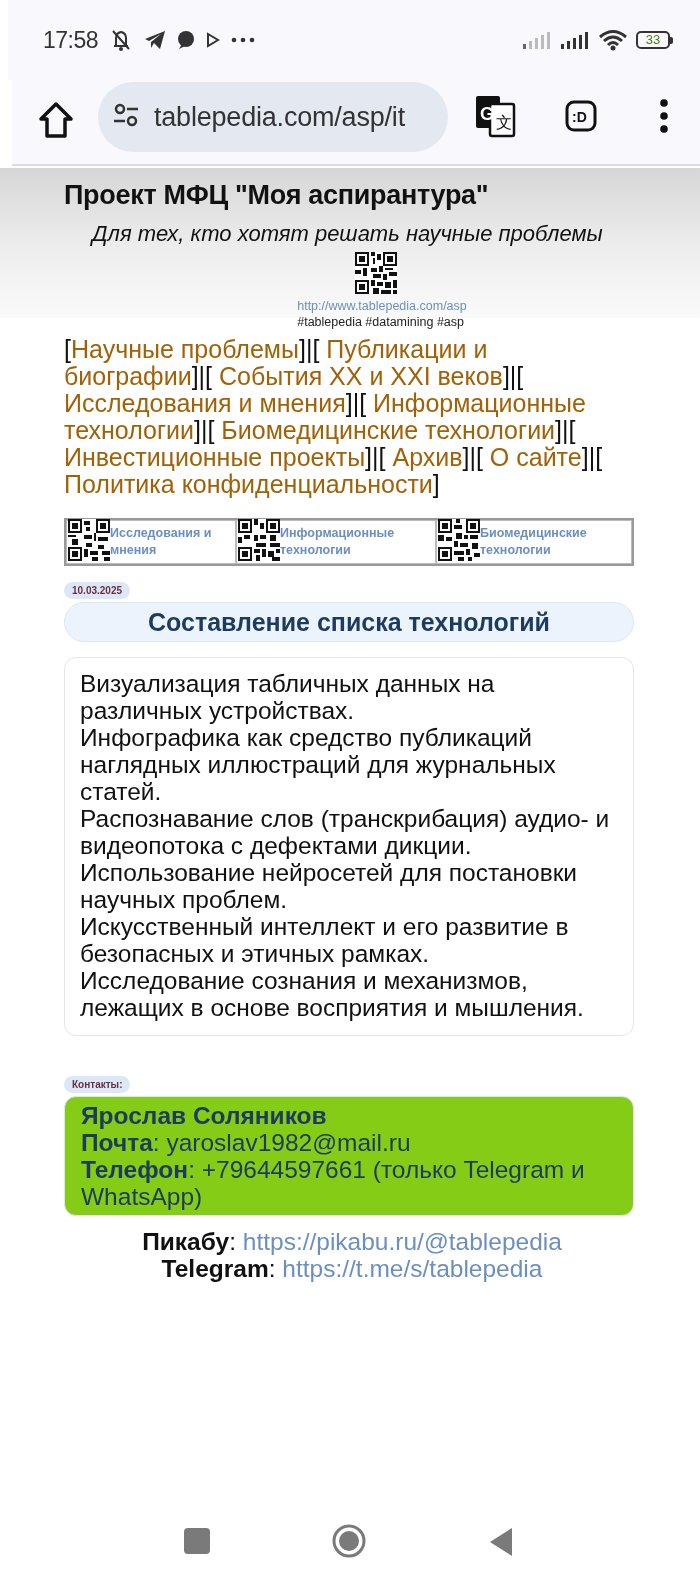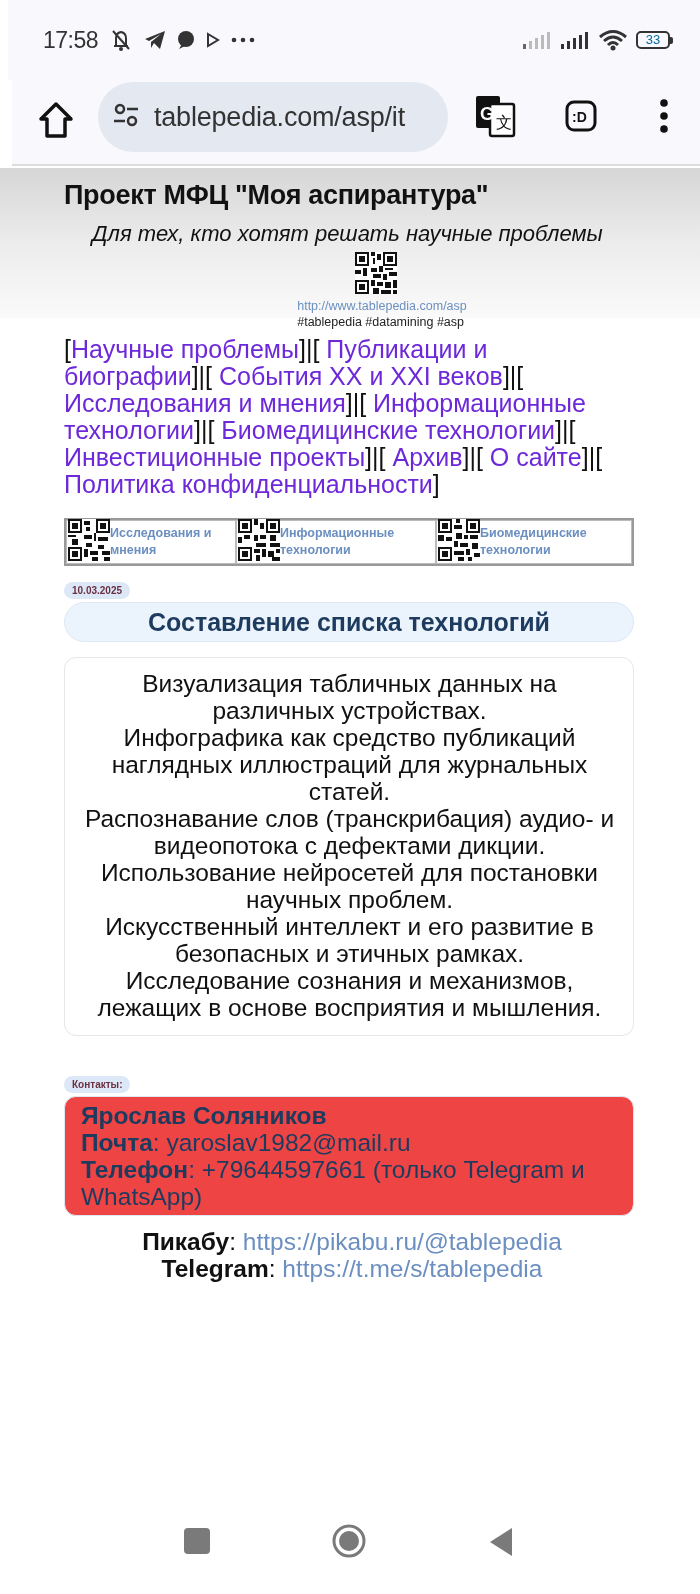--- a/index.html
+++ b/index.html
@@ -16,21 +16,21 @@
     background: #f8f8fd;
     display: flex; align-items: center; justify-content: space-between;
     padding: 0 38px 0 35px;
   }
   .sb-left { display: flex; align-items: center; gap: 10px; font-size: 22px; color: #333; }
   .sb-time { font-size: 23px; letter-spacing: -0.5px; }
   .sb-icon { display: inline-flex; align-items: center; justify-content: center; }
   .sb-right { display: flex; align-items: center; gap: 8px; }
   .battery {
     width: 34px; height: 18px; border: 2px solid #333; border-radius: 5px;
-    font-size: 13px; line-height: 14px; text-align: center; color: #0369a1; position: relative;
+    font-size: 13px; line-height: 14px; text-align: center; color: #4d7c0f; position: relative;
   }
   .battery::after {
     content: ""; position: absolute; right: -5px; top: 4px; width: 3px; height: 7px;
     background: #333; border-radius: 0 2px 2px 0;
   }
   
   .toolbar {
     position: absolute; left: 12px; top: 80px; width: 700px; height: 86px;
     background: #f8f8fd;
     border-bottom: 2px solid #dcdcdc;
@@ -60,21 +60,21 @@
   .site-meta { display: flex; align-items: center; margin-top: 5px; flex-direction: column; }
   .qr-small { width: 42px; height: 42px; margin-right: 13px; }
   .meta-lines { font-size: 12.5px; line-height: 16px; }
   .meta-url { color: #6b8fc0; text-decoration: none; display: block; }
   .meta-tags { color: #222; }
 
   .nav {
     margin: 18px 0 0 64px; width: 570px;
     font-size: 25px; line-height: 27px; color: #111;
   }
-  .nav a { color: #6d28d9; text-decoration: none; }
+  .nav a { color: #a16207; text-decoration: none; }
   .nav .sep { color: #111; }
 
   .qr-table {
     margin: 20px 0 0 64px; width: 570px; height: 48px;
     border: 2px solid #999; display: flex;
   }
   .qr-cell {
     border: 1px solid #bbb; display: flex; align-items: center; padding: 1px;
     height: 100%;
   }
@@ -92,30 +92,30 @@
   .article-title {
     margin: 3px 0 0 64px; width: 570px; height: 40px;
     background: #ebf4fd; border: 1px solid #dde8f4; border-radius: 20px;
     display: flex; align-items: center; justify-content: center;
     font-size: 25px; font-weight: bold; color: #1d3b5e;
   }
   .article-body {
     margin: 15px 0 0 64px; width: 570px;
     border: 1px solid #e6e6e6; border-radius: 12px;
     padding: 12px 14px 14px 15px;
-    font-size: 24.5px; line-height: 27px; color: #111; text-align: center;
+    font-size: 24.5px; line-height: 27px; color: #111;
   }
   .contacts-badge {
     margin: 40px 0 0 64px; display: inline-block;
     background: #dce8f8; color: #6b3040;
     font-size: 10px; font-weight: bold; padding: 3px 8px; border-radius: 10px;
   }
   .contacts-box {
     margin: 3px 0 0 64px; width: 570px;
-    background: #ef4444; border: 1px solid #dde8f4; border-radius: 12px;
+    background: #84cc16; border: 1px solid #dde8f4; border-radius: 12px;
     padding: 5px 16px 5px 16px;
     font-size: 24.5px; line-height: 27px; color: #1d3b5e;
   }
   .contact-name { font-weight: bold; }
   .contacts-box b { font-weight: bold; }
 
   .social {
     margin-top: 12px; text-align: center; font-size: 24.5px; line-height: 27px; color: #111;
     padding-left: 4px;
   }

